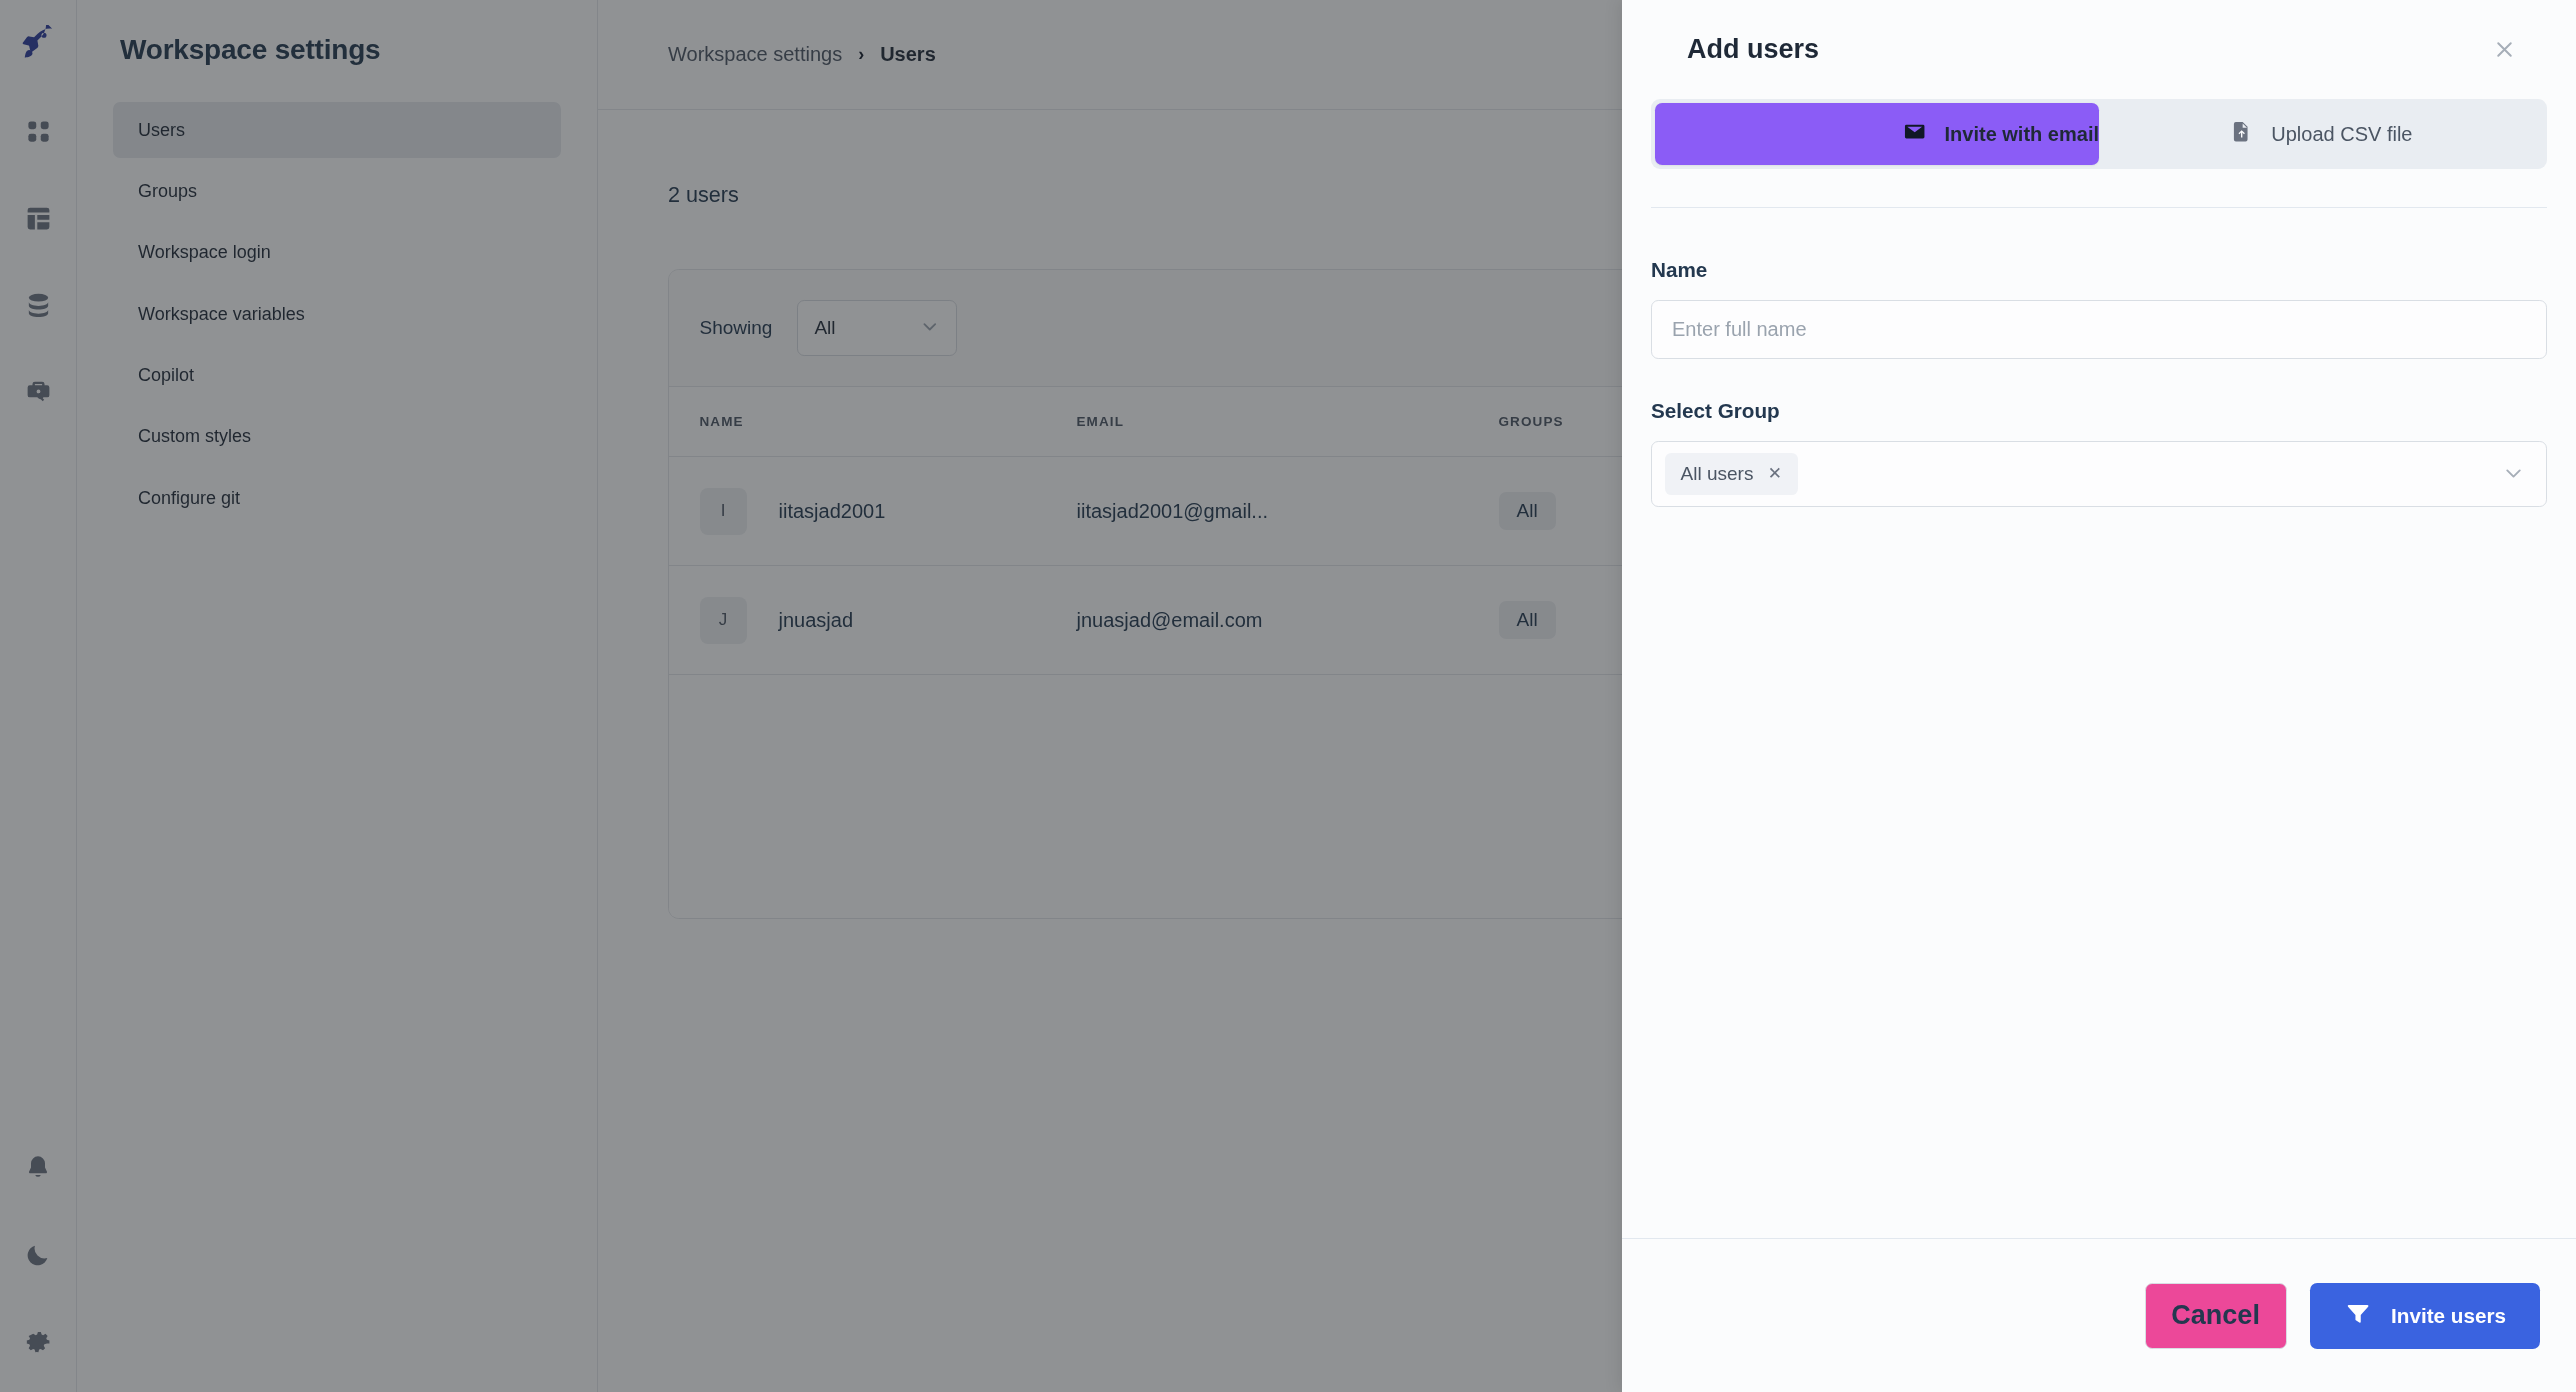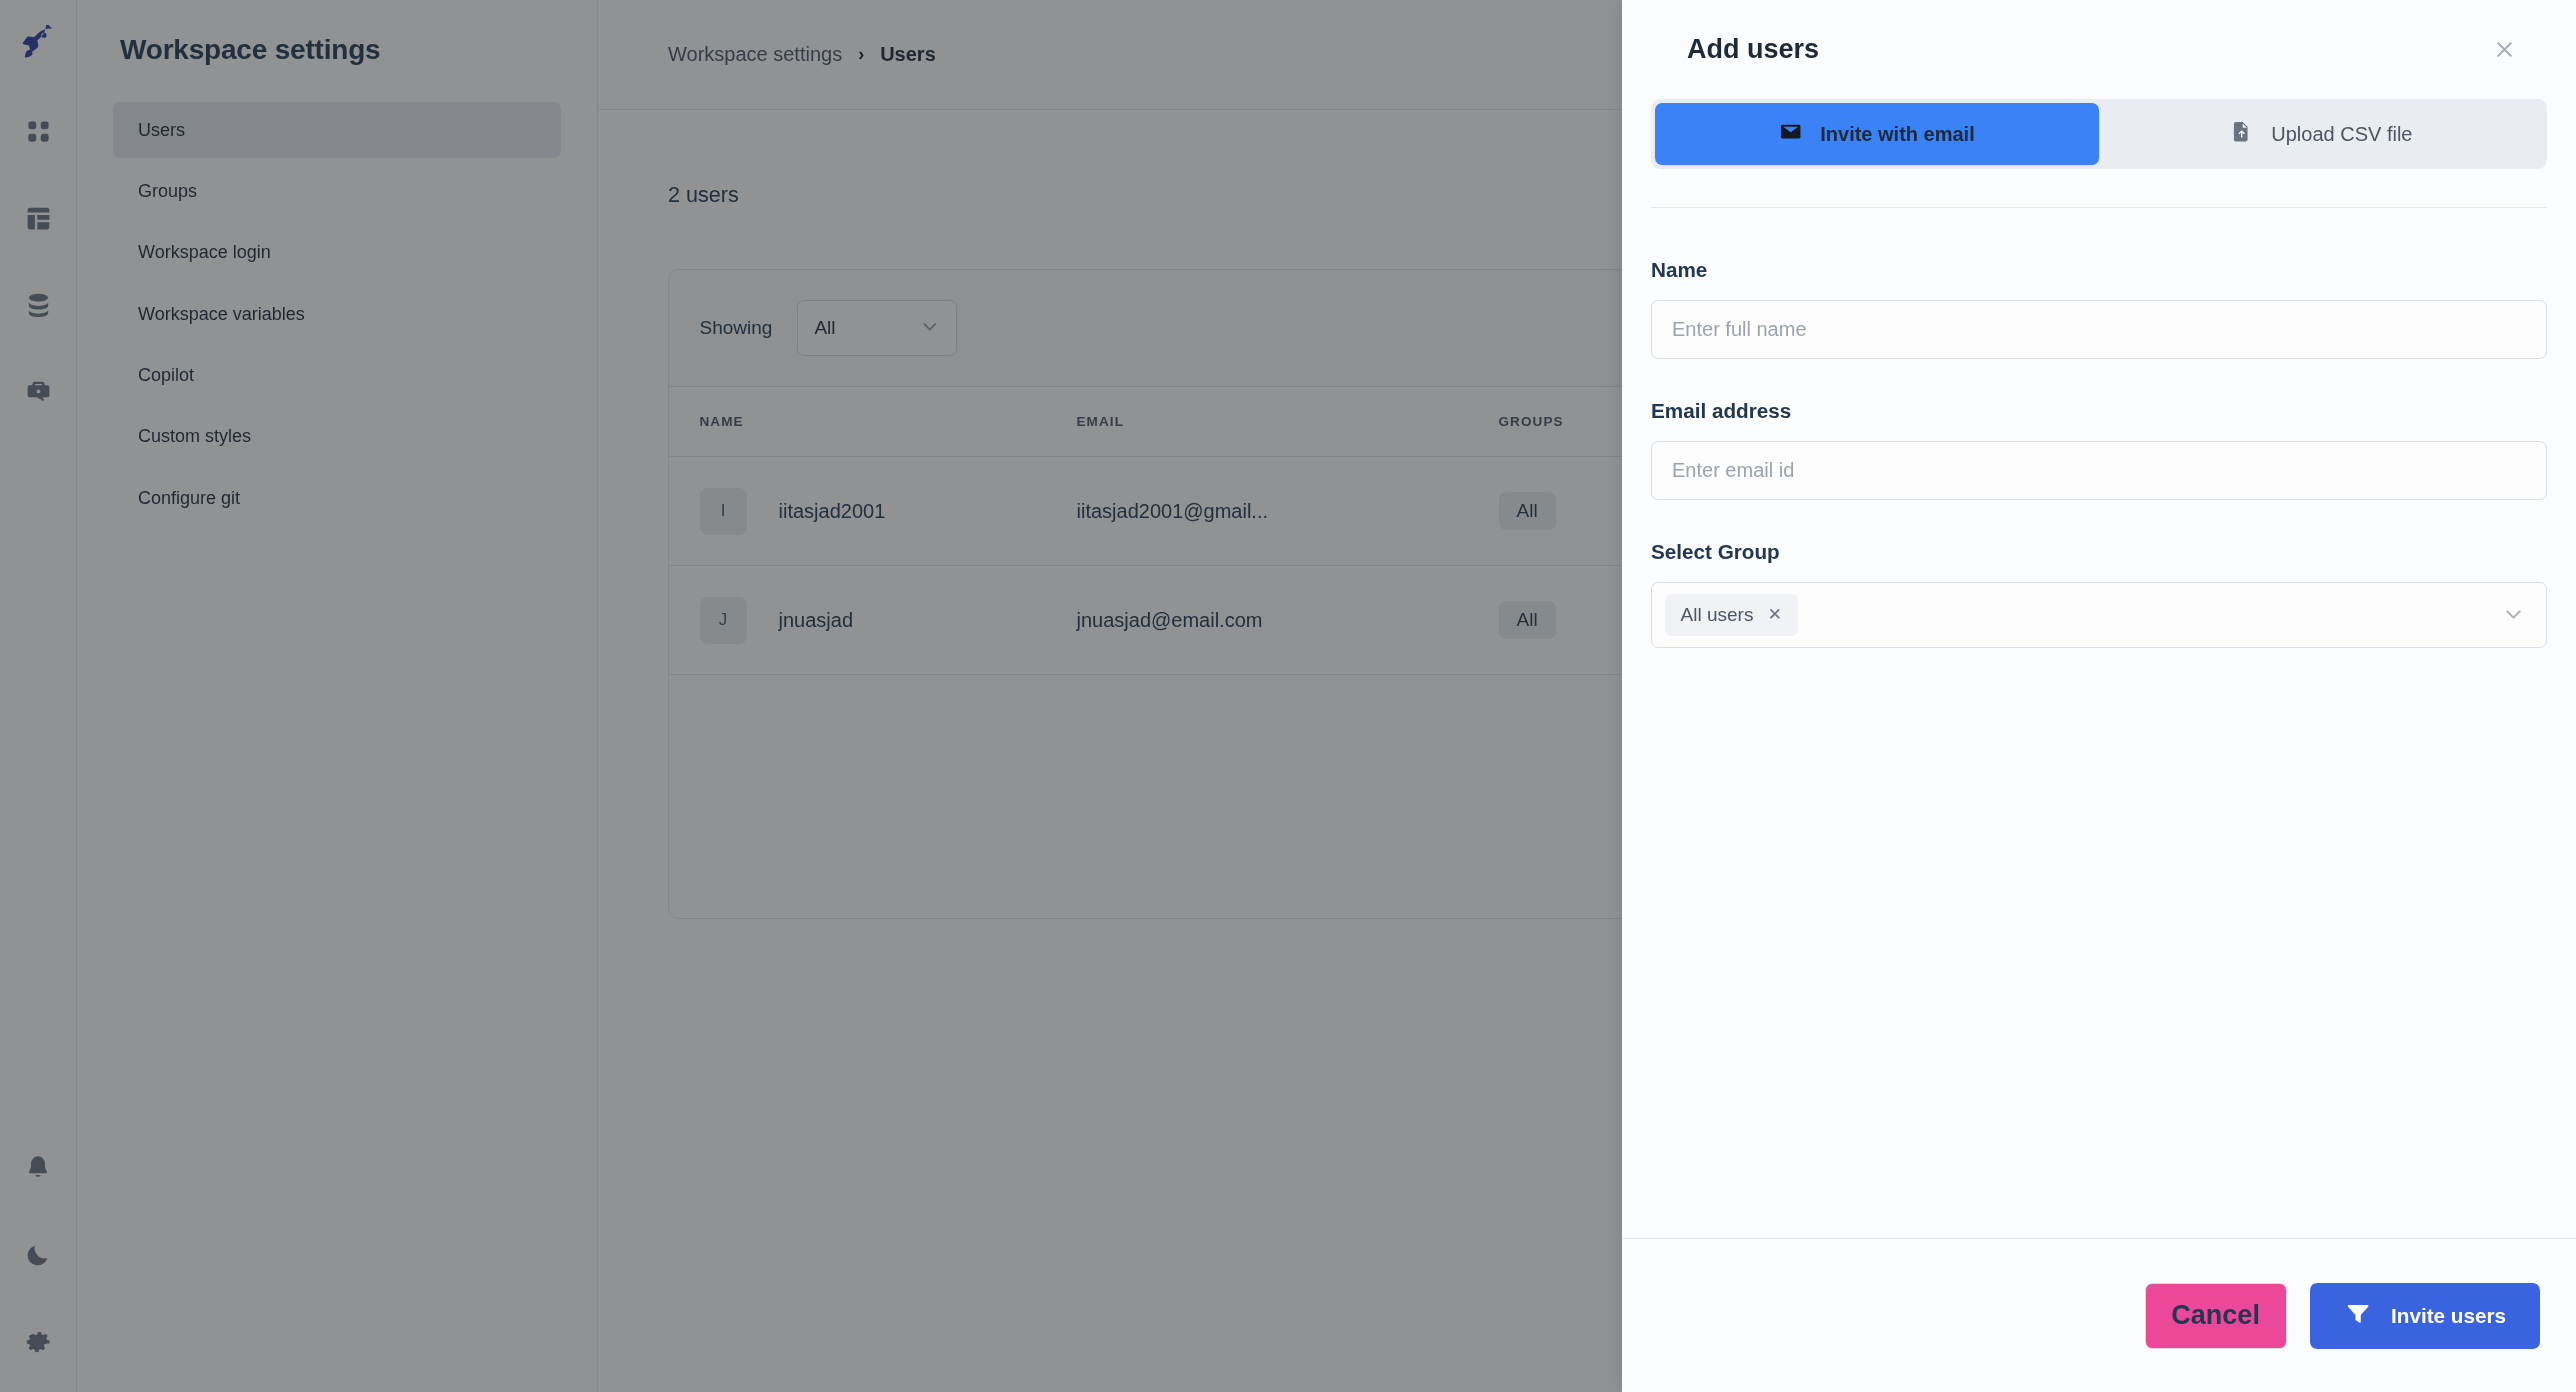--- a/index.html
+++ b/index.html
@@ -202,24 +202,25 @@
     flex: 1;
     display: flex; align-items: center; justify-content: center;
     gap: 18px;
     border-radius: 7.2px;
     font-size: 20px;
     color: #4b5563;
     cursor: pointer;
     font-weight: 400;
   }
   .seg-btn.active {
-    background: #3b82f6;
+    background: #8b5cf6;
     color: #1f2937;
     font-weight: 700;
     box-shadow: 0 0.9px 1.8px rgba(0,0,0,0.06);
+    justify-content: flex-end;
   }
   .modal-divider { height: 0.9px; background: #e2e8ef; margin-top: 38px; }
   .modal-body { flex: 1; padding: 50px 29px 0 29px; overflow: hidden; }
   .field { margin-bottom: 40px; }
   .field-label {
     font-size: 20.7px; font-weight: 700; color: #23384f;
     margin-bottom: 18px; display: block;
   }
   .text-input {
     width: 100%; height: 59px;
@@ -468,24 +469,20 @@
     </div>
     <div class="modal-divider"></div>
   </div>
 
   <div class="modal-body">
     <div class="field">
       <label class="field-label">Name</label>
       <input class="text-input" type="text" placeholder="Enter full name" style="">
     </div>
 
-    <div class="field">
-      <label class="field-label">Email address</label>
-      <input class="text-input" type="text" placeholder="Enter email id" style="">
-    </div>
 
     <div class="field">
       <label class="field-label">Select Group</label>
       <div class="multiselect">
         <span class="chip">
           <span>All users</span>
           <span class="chip-x">✕</span>
         </span>
         <span class="ms-caret">
           <svg width="25" height="25" viewBox="0 0 24 24" fill="none" stroke="currentColor" stroke-width="1.8" stroke-linecap="round" stroke-linejoin="round">

